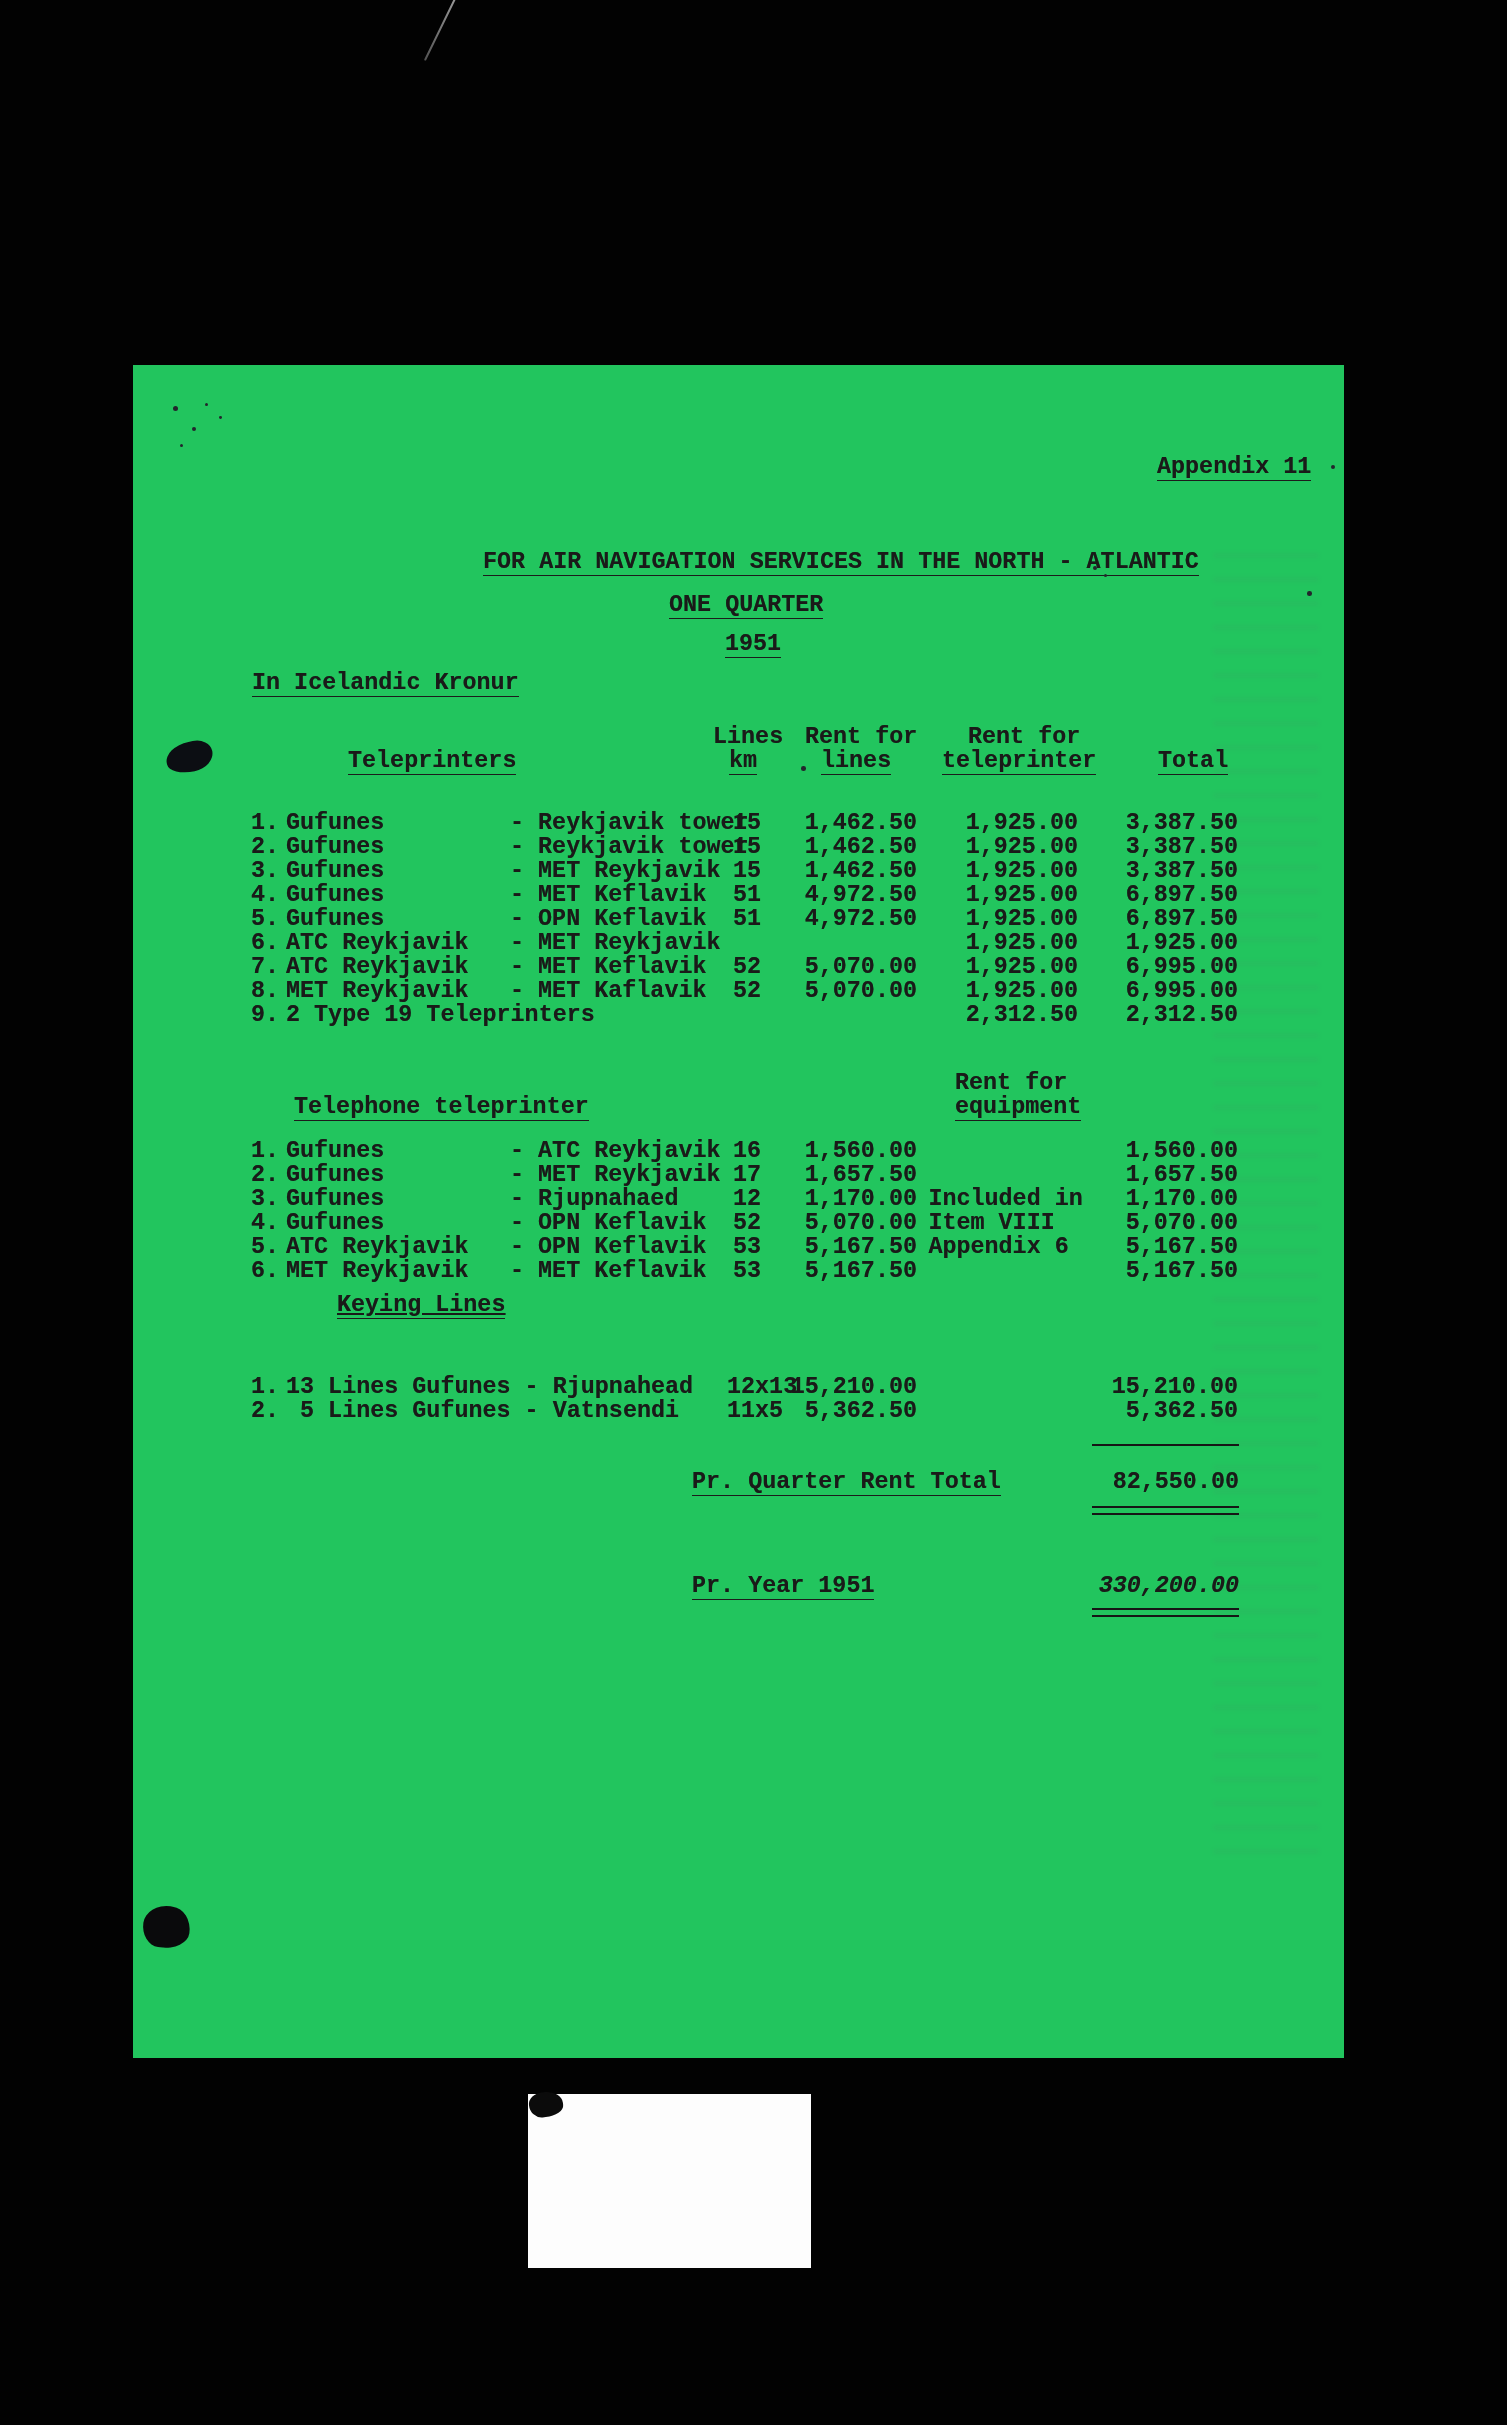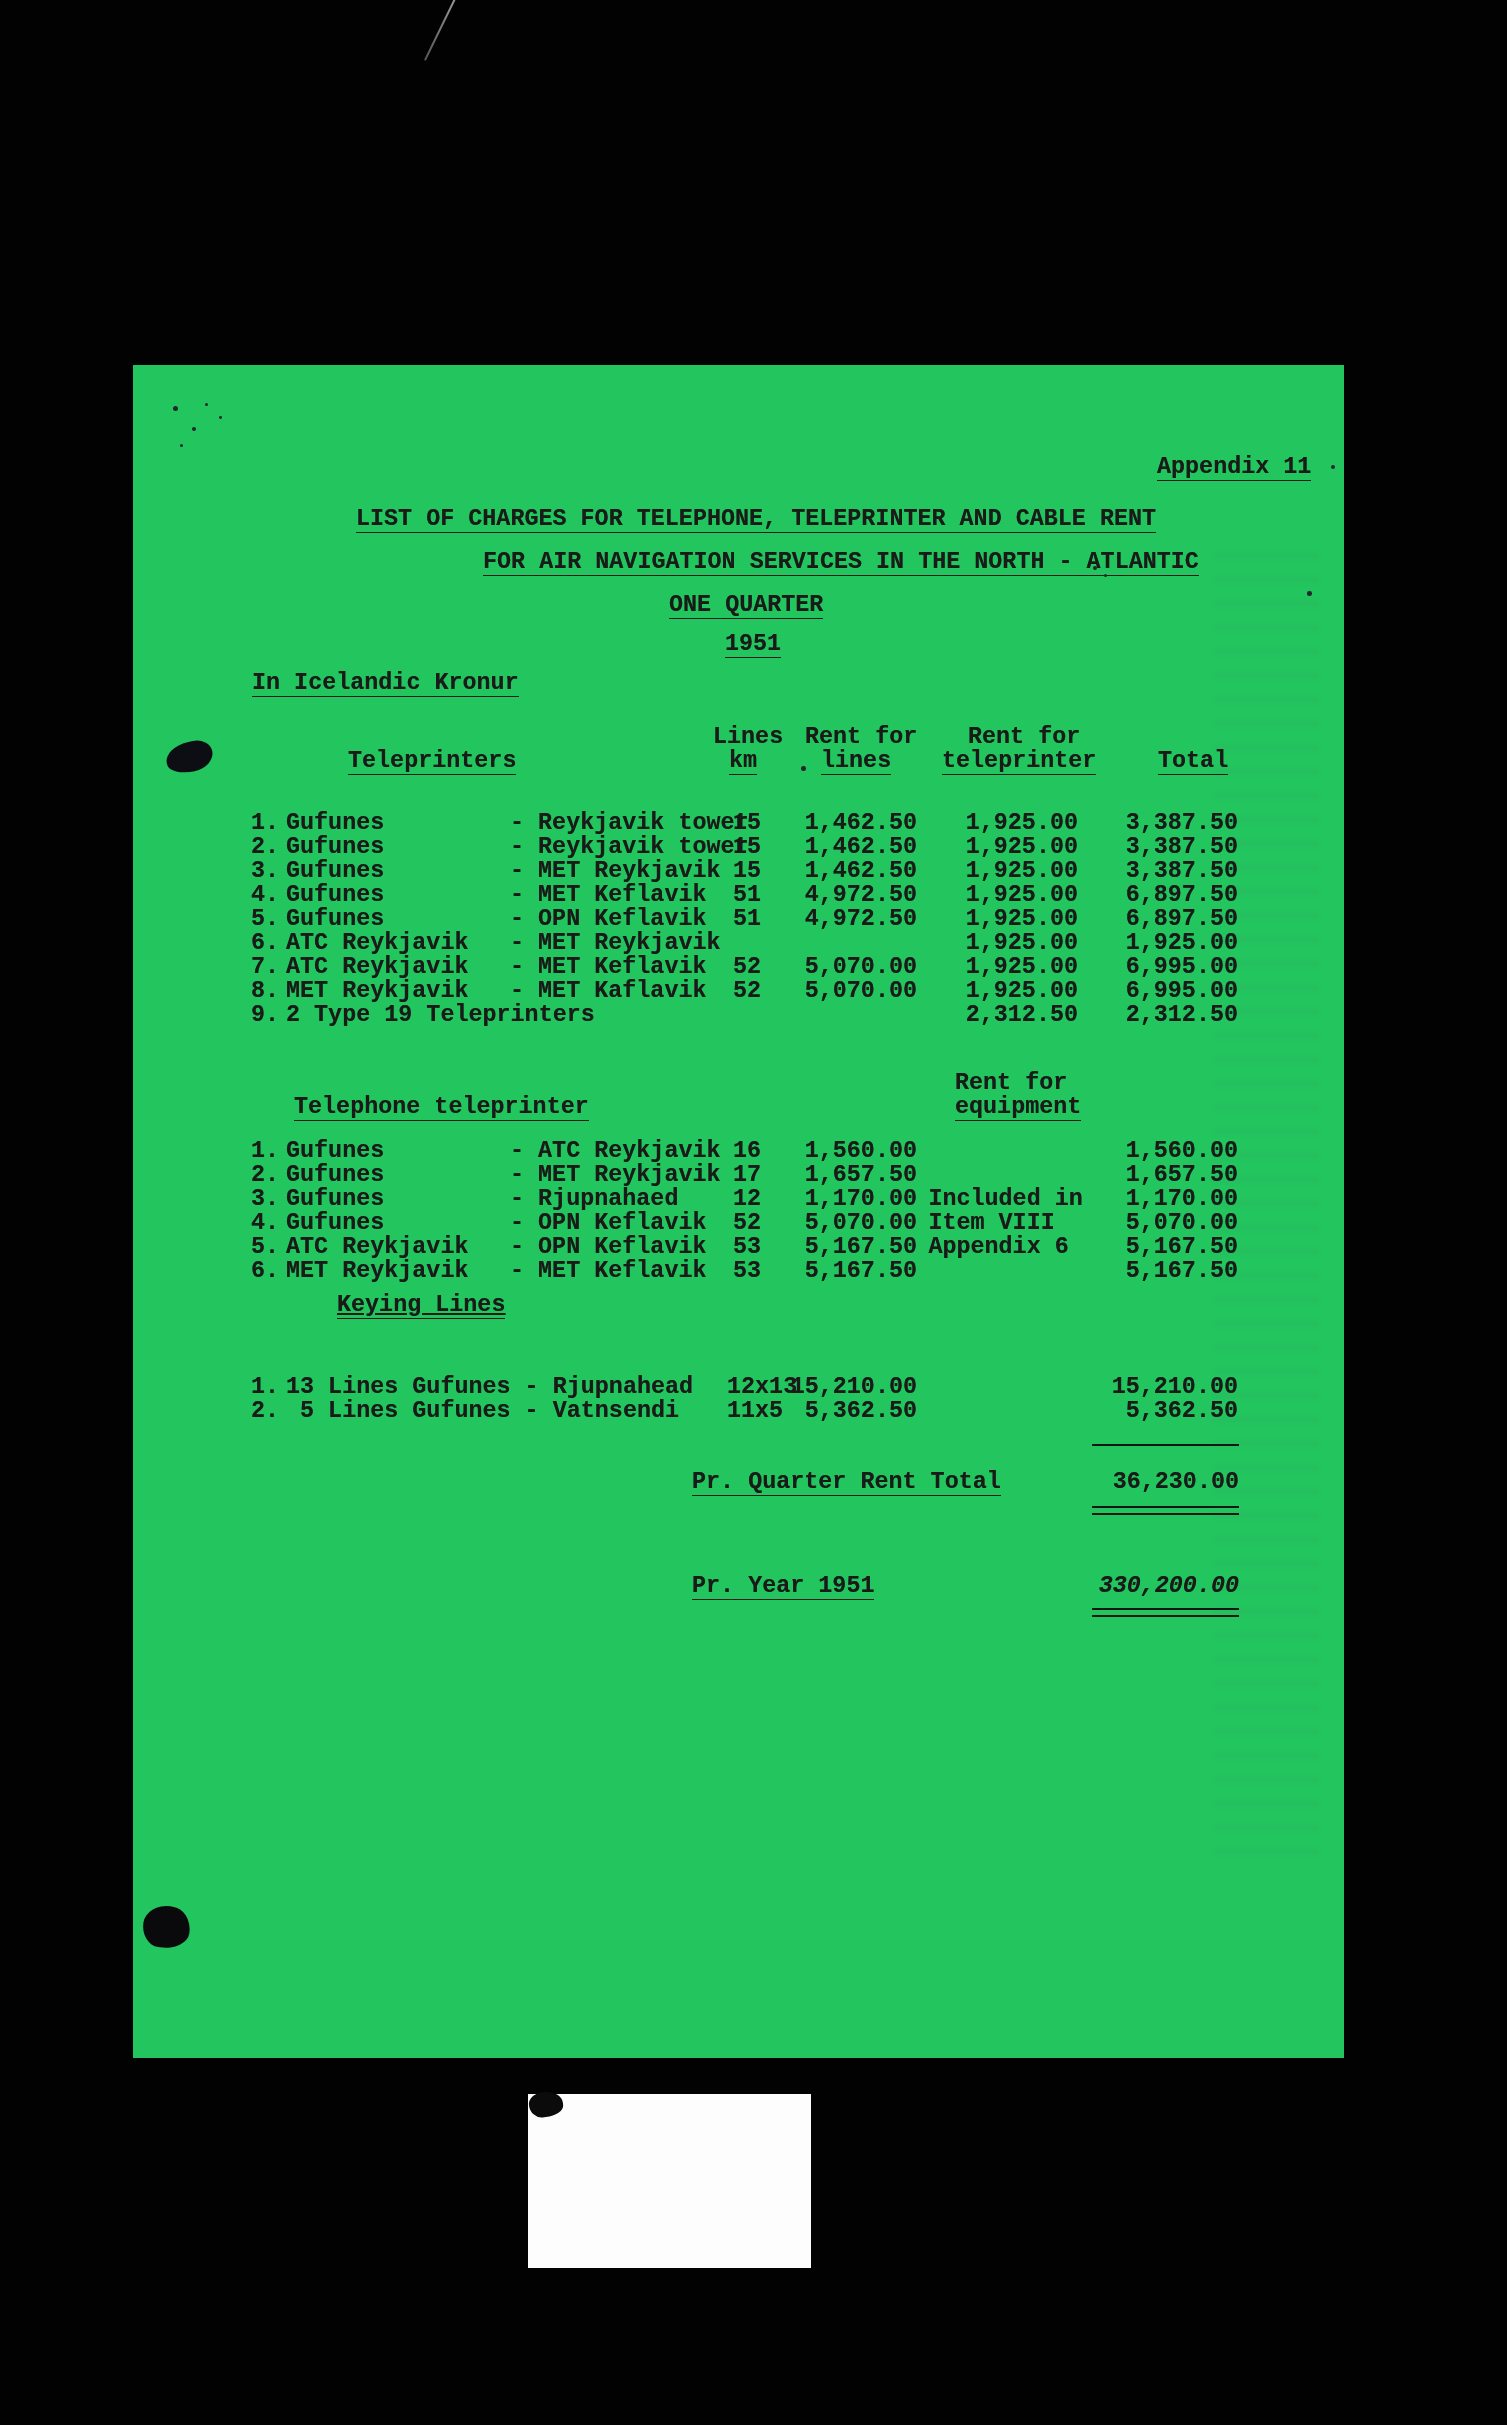--- a/index.html
+++ b/index.html
@@ -60,21 +60,20 @@
 
 <div>
 
   <div class="scratch"></div>
 
   <div class="page">
 
     <div class="ghost"></div>
 
     <div class="t u" style="left:1024px; top:90px;">Appendix 11</div>
-    <div class="t u" style="left:223px; top:142px;">LIST OF CHARGES FOR TELEPHONE, TELEPRINTER AND CABLE RENT</div>
     <div class="t u" style="left:350px; top:185px;">FOR AIR NAVIGATION SERVICES IN THE NORTH - ATLANTIC</div>
     <div class="t u" style="left:536px; top:228px;">ONE QUARTER</div>
     <div class="t u" style="left:592px; top:267px;">1951</div>
     <div class="t u" style="left:119px; top:306px;">In Icelandic Kronur</div>
 
     <div class="t" style="left:580px; top:360px;">Lines</div>
     <div class="t" style="left:672px; top:360px;">Rent for</div>
     <div class="t" style="left:835px; top:360px;">Rent for</div>
 
     <div class="t u" style="left:215px; top:384px;">Teleprinters</div>
@@ -246,21 +245,21 @@
         <span class="kname"> 5 Lines Gufunes - Vatnsendi</span>
         <span class="kcalc">11x5</span>
         <span class="krent">5,362.50</span>
         <span class="ktot">5,362.50</span>
       </div>
       </div>
 
     <div class="sumline" style="top:1079px;"></div>
 
     <div class="t u" style="left:559px; top:1105px;">Pr. Quarter Rent Total</div>
-    <div class="t valbox" style="left:946px; top:1105px;">36,230.00</div>
+    <div class="t valbox" style="left:946px; top:1105px;">82,550.00</div>
     <div class="dblrule" style="top:1141px;"></div>
 
     <div class="t u" style="left:559px; top:1209px;">Pr. Year 1951</div>
     <div class="t valbox" style="left:946px; top:1209px;font-style:italic;">330,200.00</div>
     <div class="dblrule" style="top:1243px;"></div>
 
     <div class="blob1"></div>
     <div class="blob2"></div>
     <div class="sp" style="left:40px; top:41px; width:5.1px; height:5.1px;"></div>
     <div class="sp" style="left:59px; top:62px; width:4px; height:4px;"></div>

